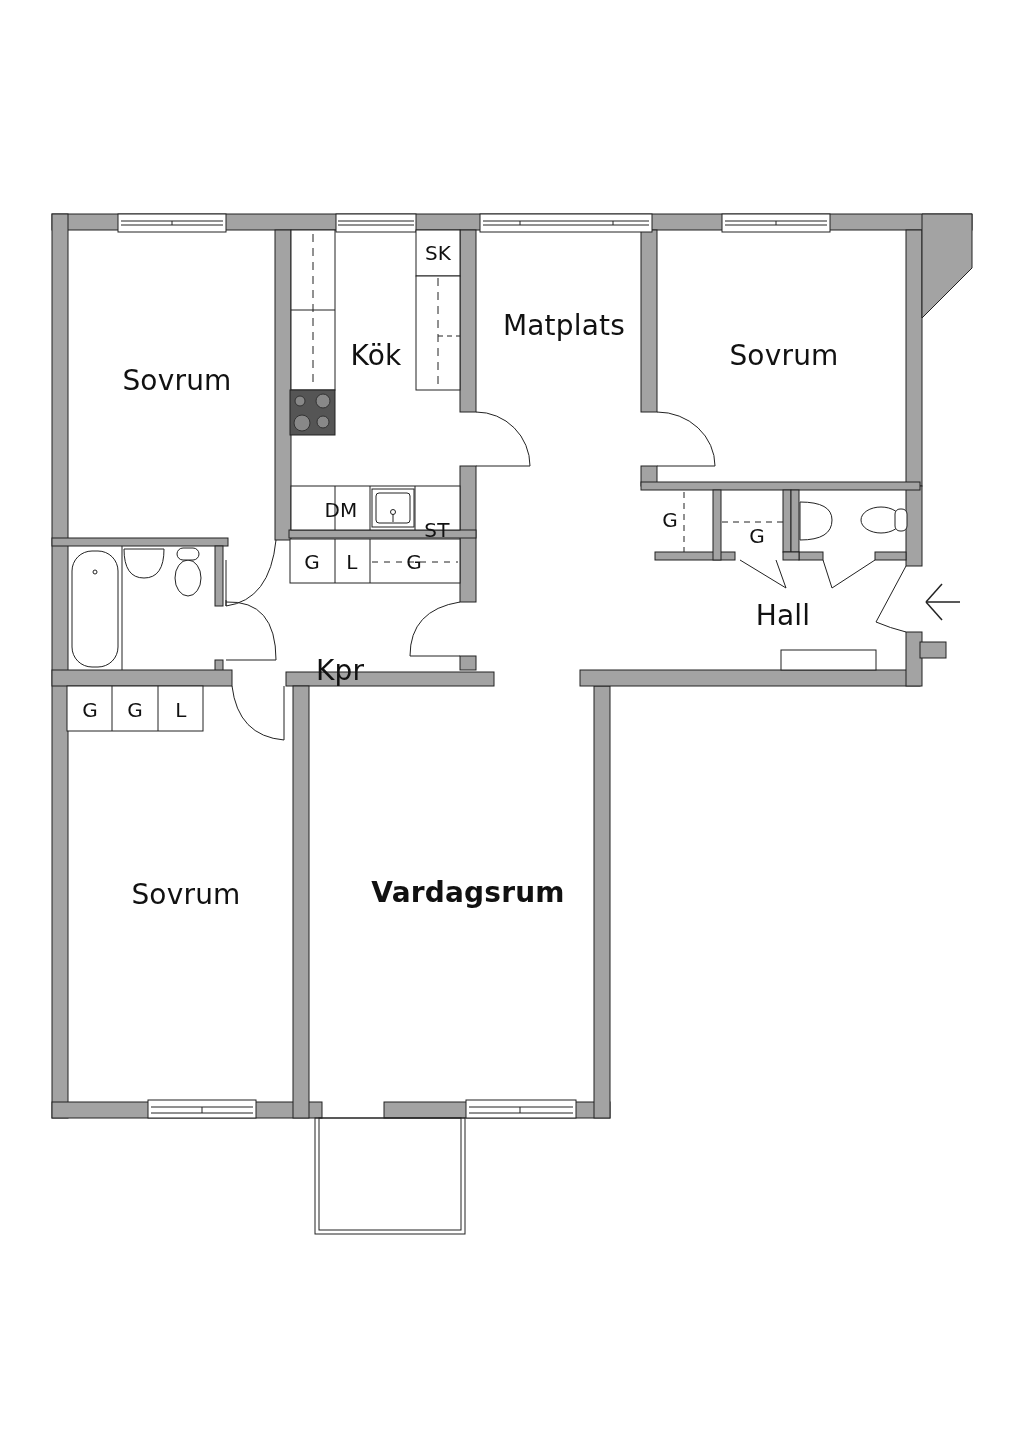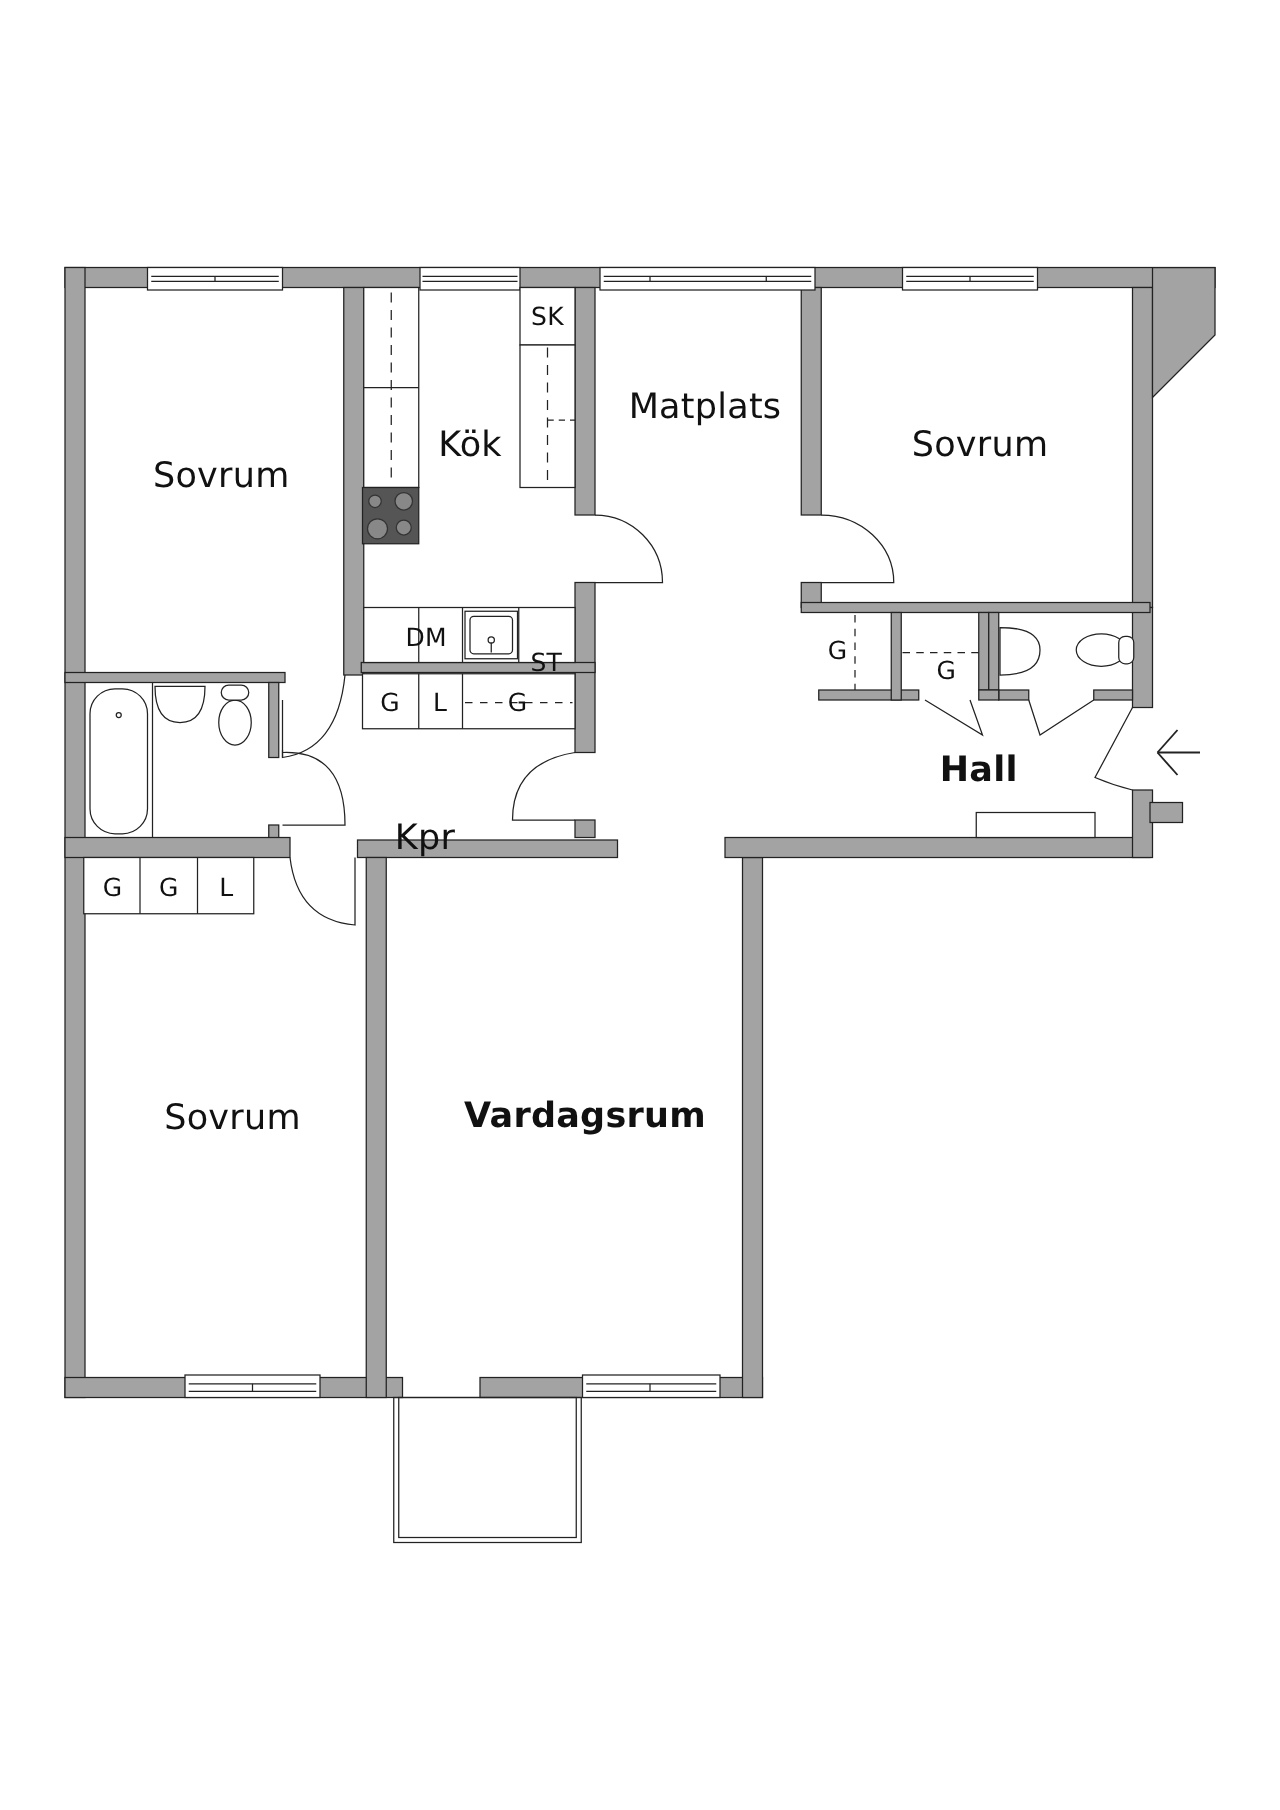--- a/index.html
+++ b/index.html
@@ -176,21 +176,21 @@
     <line x1="926" y1="602" x2="942" y2="584"></line>
     <line x1="926" y1="602" x2="942" y2="620"></line>
   </g>
 </svg>
 
 <div class="lbl" style="left:177px;top:380px;">Sovrum</div>
 <div class="lbl" style="left:376px;top:355px;">Kök</div>
 <div class="lbl" style="left:564px;top:325px;">Matplats</div>
 <div class="lbl" style="left:784px;top:355px;">Sovrum</div>
 <div class="lbl" style="left:340px;top:628px;margin-top:42px;">Kpr</div>
-<div class="lbl" style="left:783px;top:615px;font-weight:bold;">Hall</div>
+<div class="lbl" style="left:783px;top:615px;">Hall</div>
 <div class="lbl" style="left:186px;top:894px;">Sovrum</div>
 <div class="lbl" style="left:468px;top:892px;font-weight:bold;">Vardagsrum</div>
 
 <div class="lbl fx" style="left:438px;top:253px;">SK</div>
 <div class="lbl fx" style="left:341px;top:510px;">DM</div>
 <div class="lbl fx" style="left:437px;top:510px;margin-top:20px;">ST</div>
 <div class="lbl fx" style="left:312px;top:562px;">G</div>
 <div class="lbl fx" style="left:352px;top:562px;">L</div>
 <div class="lbl fx" style="left:414px;top:562px;">G</div>
 <div class="lbl fx" style="left:90px;top:710px;">G</div>

